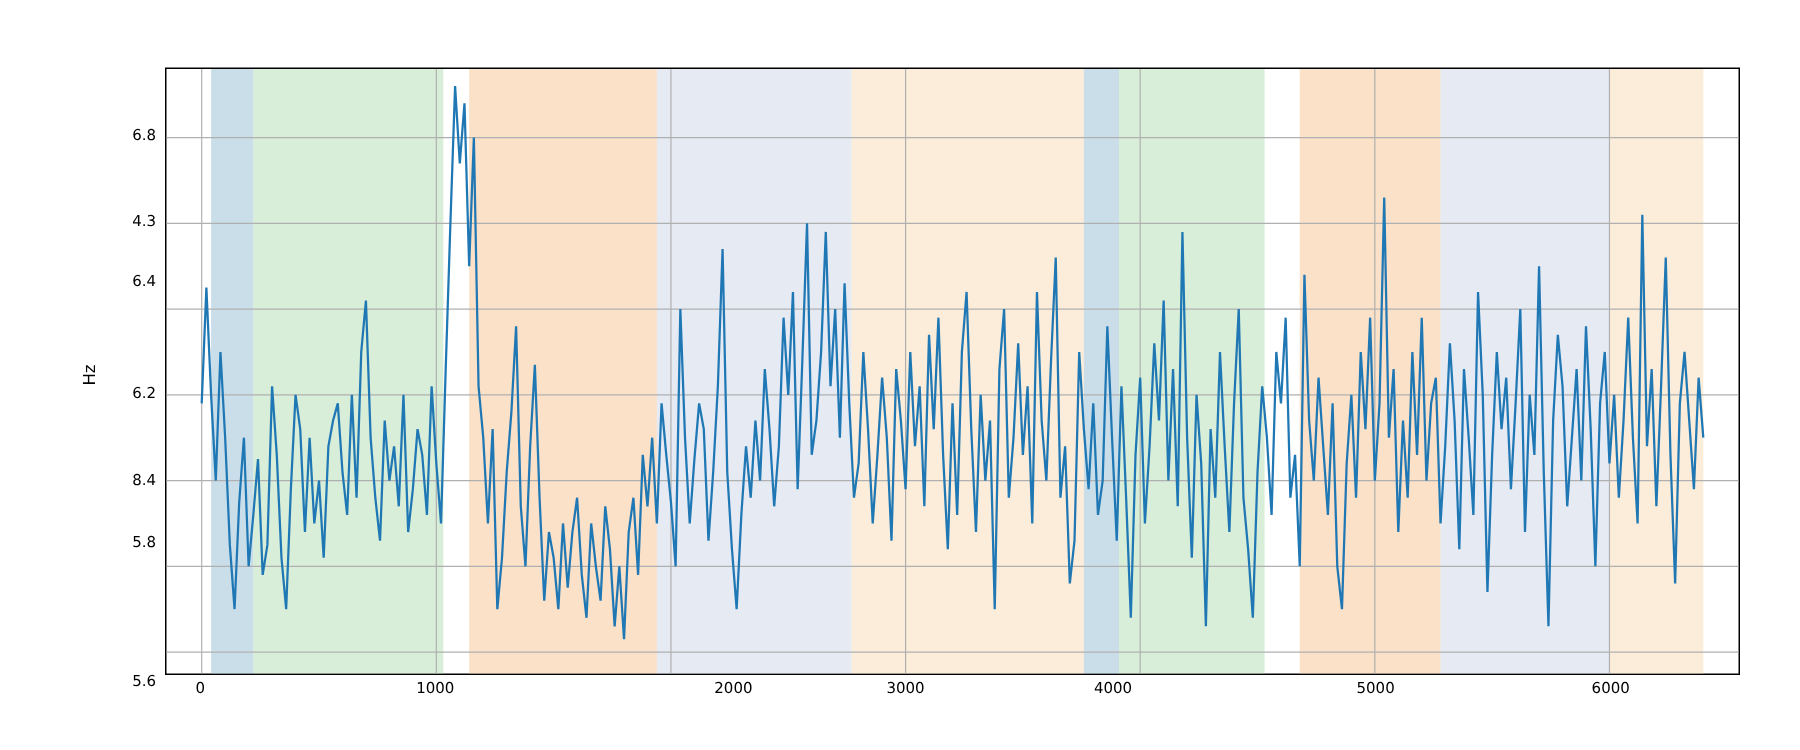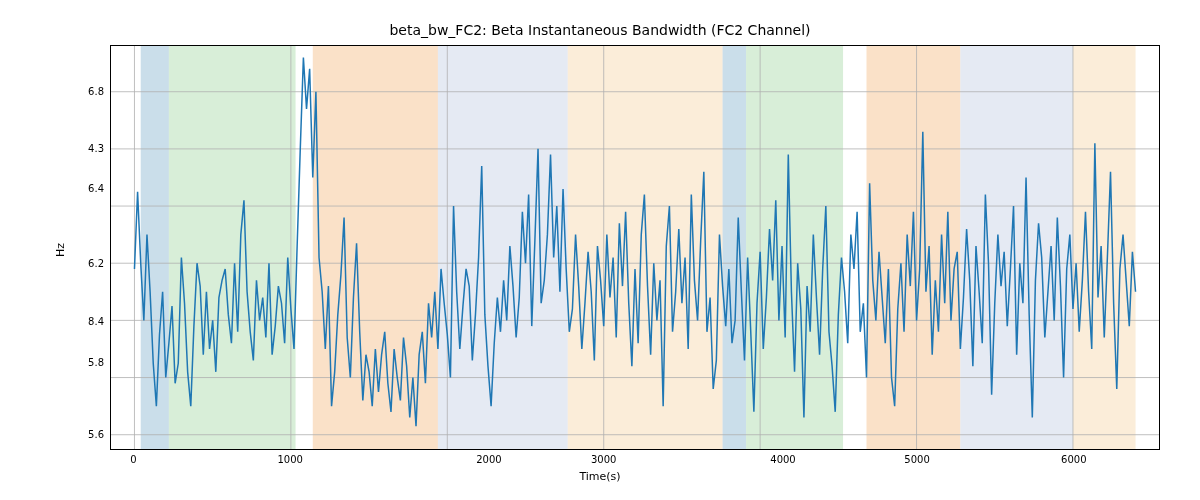--- a/index.html
+++ b/index.html
@@ -86,23 +86,21 @@
     stroke: #1f77b4;
     stroke-width: 1.5;
     stroke-linejoin: miter;
   }
 </style>
 </head>
 <body>
 
 <div class="figure">
 
-  <div class="title">beta_bw_FC2: Beta Instantaneous Bandwidth (FC2 Channel)</div>
   <div class="ylabel">Hz</div>
-  <div class="xlabel">Time(s)</div>
 
   <div class="plot-area">
     <svg class="plot-svg" id="plot-svg" preserveAspectRatio="none" viewBox="0 0 1050 405">
         <rect x="29.776119402985078" y="0" width="28.208955223880597" height="405" fill="#9fc2d9" fill-opacity="0.55" class="band"></rect>
         <rect x="57.985074626865675" y="0" width="126.94029850746267" height="405" fill="#b8e0b8" fill-opacity="0.55" class="band"></rect>
         <rect x="202.1641791044776" y="0" width="125.37313432835825" height="405" fill="#f6c89b" fill-opacity="0.55" class="band"></rect>
         <rect x="327.53731343283584" y="0" width="130.07462686567163" height="405" fill="#cfd9ea" fill-opacity="0.55" class="band"></rect>
         <rect x="457.6119402985075" y="0" width="155.1492537313432" height="405" fill="#f8deba" fill-opacity="0.55" class="band"></rect>
         <rect x="612.7611940298507" y="0" width="23.507462686567237" height="405" fill="#9fc2d9" fill-opacity="0.55" class="band"></rect>
         <rect x="636.2686567164179" y="0" width="97.16417910447763" height="405" fill="#b8e0b8" fill-opacity="0.55" class="band"></rect>
@@ -125,24 +123,24 @@
         <line y1="45.95744680851067" y2="45.95744680851067" x1="0" x2="1050" class="gridline"></line>
         <path d="M23.51 224.04 L26.64 146.49 L29.78 218.30 L32.91 275.74 L36.04 189.57 L39.18 247.02 L42.31 318.83 L45.45 361.91 L48.58 290.11 L51.72 247.02 L54.85 333.19 L57.99 298.72 L61.12 261.38 L64.25 338.94 L67.39 318.83 L70.52 212.55 L73.66 258.51 L76.79 327.45 L79.93 361.91 L83.06 281.49 L86.19 218.30 L89.33 241.28 L92.46 310.21 L95.60 247.02 L98.73 304.47 L101.87 275.74 L105.00 327.45 L108.13 252.77 L111.27 235.53 L114.40 224.04 L117.54 270.00 L120.67 298.72 L123.81 218.30 L126.94 287.23 L130.07 189.57 L133.21 155.11 L136.34 247.02 L139.48 287.23 L142.61 315.96 L145.75 235.53 L148.88 275.74 L152.01 252.77 L155.15 292.98 L158.28 218.30 L161.42 310.21 L164.55 281.49 L167.69 241.28 L170.82 258.51 L173.96 298.72 L177.09 212.55 L180.22 264.26 L183.36 304.47 L186.49 201.06 L189.63 103.40 L192.76 11.49 L195.90 63.19 L199.03 22.98 L202.16 132.13 L205.30 45.96 L208.43 212.55 L211.57 247.02 L214.70 304.47 L217.84 241.28 L220.97 361.91 L224.10 327.45 L227.24 270.00 L230.37 229.79 L233.51 172.34 L236.64 292.98 L239.78 333.19 L242.91 252.77 L246.04 198.19 L249.18 287.23 L252.31 356.17 L255.45 310.21 L258.58 327.45 L261.72 361.91 L264.85 304.47 L267.99 347.55 L271.12 310.21 L274.25 287.23 L277.39 338.94 L280.52 367.66 L283.66 304.47 L286.79 333.19 L289.93 356.17 L293.06 292.98 L296.19 321.70 L299.33 373.40 L302.46 333.19 L305.60 382.02 L308.73 310.21 L311.87 287.23 L315.00 338.94 L318.13 258.51 L321.27 292.98 L324.40 247.02 L327.54 304.47 L330.67 224.04 L333.81 258.51 L336.94 290.11 L340.07 333.19 L343.21 160.85 L346.34 247.02 L349.48 304.47 L352.61 261.38 L355.75 224.04 L358.88 241.28 L362.01 315.96 L365.15 270.00 L368.28 212.55 L371.42 120.64 L374.55 270.00 L377.69 321.70 L380.82 361.91 L383.96 298.72 L387.09 252.77 L390.22 287.23 L393.36 235.53 L396.49 275.74 L399.63 201.06 L402.76 241.28 L405.90 292.98 L409.03 252.77 L412.16 166.60 L415.30 218.30 L418.43 149.36 L421.57 281.49 L424.70 195.32 L427.84 103.40 L430.97 258.51 L434.10 235.53 L437.24 189.57 L440.37 109.15 L443.51 212.55 L446.64 160.85 L449.78 247.02 L452.91 143.62 L456.04 224.04 L459.18 287.23 L462.31 264.26 L465.45 189.57 L468.58 241.28 L471.72 304.47 L474.85 258.51 L477.99 206.81 L481.12 247.02 L484.25 315.96 L487.39 201.06 L490.52 235.53 L493.66 281.49 L496.79 189.57 L499.93 252.77 L503.06 212.55 L506.19 292.98 L509.33 178.09 L512.46 241.28 L515.60 166.60 L518.73 258.51 L521.87 321.70 L525.00 224.04 L528.13 298.72 L531.27 189.57 L534.40 149.36 L537.54 241.28 L540.67 310.21 L543.81 218.30 L546.94 275.74 L550.07 235.53 L553.21 361.91 L556.34 201.06 L559.48 160.85 L562.61 287.23 L565.75 247.02 L568.88 183.83 L572.01 258.51 L575.15 212.55 L578.28 304.47 L581.42 149.36 L584.55 235.53 L587.69 275.74 L590.82 195.32 L593.96 126.38 L597.09 287.23 L600.22 252.77 L603.36 344.68 L606.49 315.96 L609.63 189.57 L612.76 241.28 L615.90 281.49 L619.03 224.04 L622.16 298.72 L625.30 275.74 L628.43 172.34 L631.57 247.02 L634.70 315.96 L637.84 212.55 L640.97 287.23 L644.10 367.66 L647.24 258.51 L650.37 206.81 L653.51 304.47 L656.64 252.77 L659.78 183.83 L662.91 235.53 L666.04 155.11 L669.18 275.74 L672.31 201.06 L675.45 292.98 L678.58 109.15 L681.72 247.02 L684.85 327.45 L687.99 218.30 L691.12 264.26 L694.25 373.40 L697.39 241.28 L700.52 287.23 L703.66 189.57 L706.79 252.77 L709.93 310.21 L713.06 224.04 L716.19 160.85 L719.33 287.23 L722.46 321.70 L725.60 367.66 L728.73 270.00 L731.87 212.55 L735.00 247.02 L738.13 298.72 L741.27 189.57 L744.40 224.04 L747.54 166.60 L750.67 287.23 L753.81 258.51 L756.94 333.19 L760.07 137.87 L763.21 235.53 L766.34 275.74 L769.48 206.81 L772.61 252.77 L775.75 298.72 L778.88 224.04 L782.01 333.19 L785.15 361.91 L788.28 264.26 L791.42 218.30 L794.55 287.23 L797.69 189.57 L800.82 241.28 L803.96 166.60 L807.09 275.74 L810.22 224.04 L813.36 86.17 L816.49 247.02 L819.63 201.06 L822.76 310.21 L825.90 235.53 L829.03 287.23 L832.16 189.57 L835.30 258.51 L838.43 166.60 L841.57 275.74 L844.70 224.04 L847.84 206.81 L850.97 304.47 L854.10 252.77 L857.24 183.83 L860.37 235.53 L863.51 321.70 L866.64 201.06 L869.78 247.02 L872.91 298.72 L876.04 149.36 L879.18 218.30 L882.31 350.43 L885.45 258.51 L888.58 189.57 L891.72 241.28 L894.85 206.81 L897.99 281.49 L901.12 224.04 L904.25 160.85 L907.39 310.21 L910.52 218.30 L913.66 258.51 L916.79 132.13 L919.93 270.00 L923.06 373.40 L926.19 235.53 L929.33 178.09 L932.46 212.55 L935.60 292.98 L938.73 247.02 L941.87 201.06 L945.00 275.74 L948.13 172.34 L951.27 241.28 L954.40 333.19 L957.54 224.04 L960.67 189.57 L963.81 264.26 L966.94 218.30 L970.07 287.23 L973.21 235.53 L976.34 166.60 L979.48 247.02 L982.61 304.47 L985.75 97.66 L988.88 252.77 L992.01 201.06 L995.15 292.98 L998.28 212.55 L1001.42 126.38 L1004.55 258.51 L1007.69 344.68 L1010.82 224.04 L1013.96 189.57 L1017.09 235.53 L1020.22 281.49 L1023.36 206.81 L1026.49 247.02 " class="series-line" stroke="#1f77b4"></path>
       </svg>
   </div>
 
   <div id="tick-layer">
       <div class="xtick-label" style="left: 133.507px;">0</div>
       <div class="xtick-label" style="left: 290.224px;">1000</div>
       <div class="xtick-label" style="left: 446.94px; margin-left: 42px;">2000</div>
       <div class="xtick-label" style="left: 603.657px;">3000</div>
-      <div class="xtick-label" style="left: 783px;">4000</div>
+      <div class="xtick-label" style="left: 742px;">4000</div>
       <div class="xtick-label" style="left: 917.09px;">5000</div>
       <div class="xtick-label" style="left: 1073.81px;">6000</div>
-      <div class="ytick-label" style="top: 434px;">5.6</div>
+      <div class="ytick-label" style="top: 455px;">5.6</div>
       <div class="ytick-label" style="top: 362px;">5.8</div>
       <div class="ytick-label" style="top: 320.745px;">8.4</div>
       <div class="ytick-label" style="top: 263.298px; text-align: center;">6.2</div>
       <div class="ytick-label" style="top: 188px;">6.4</div>
       <div class="ytick-label" style="top: 148.404px;">4.3</div>
       <div class="ytick-label" style="top: 90.9574px;">6.8</div>
     </div>
 
 </div>
 

